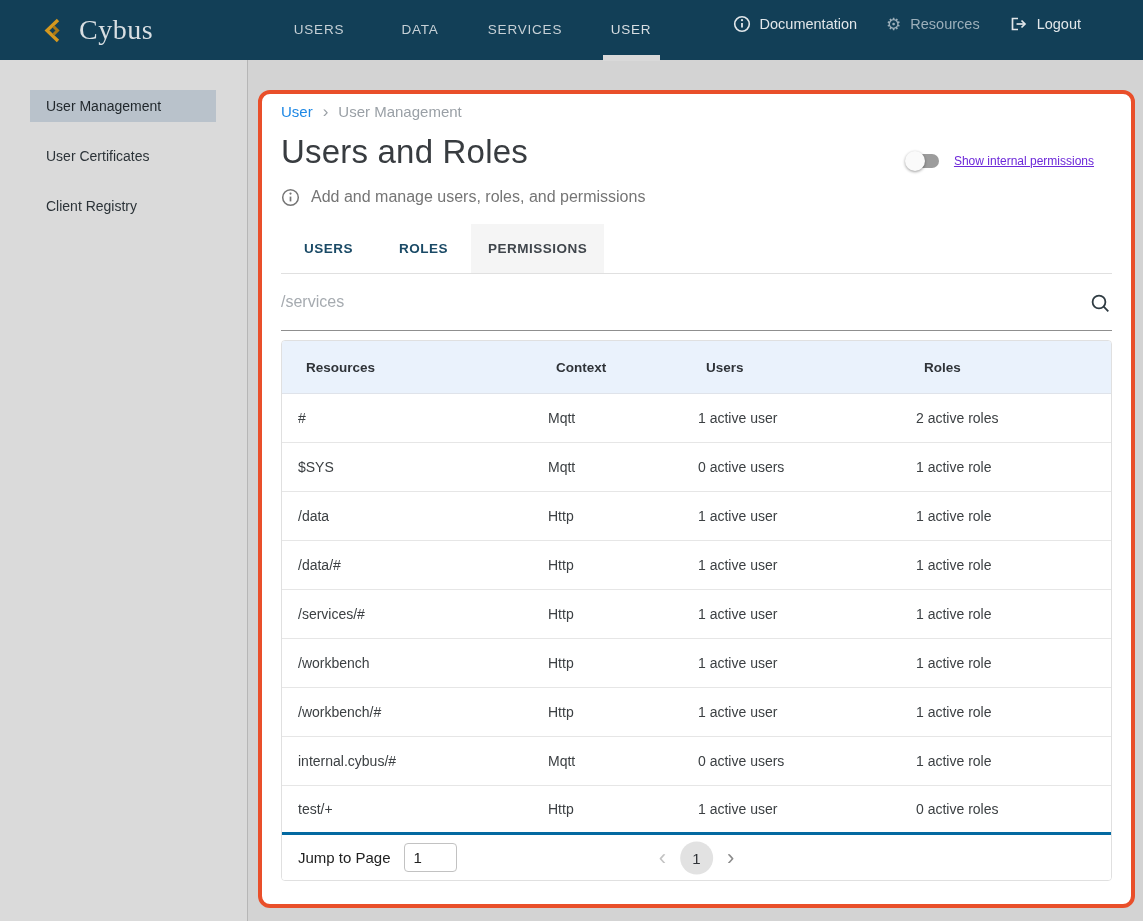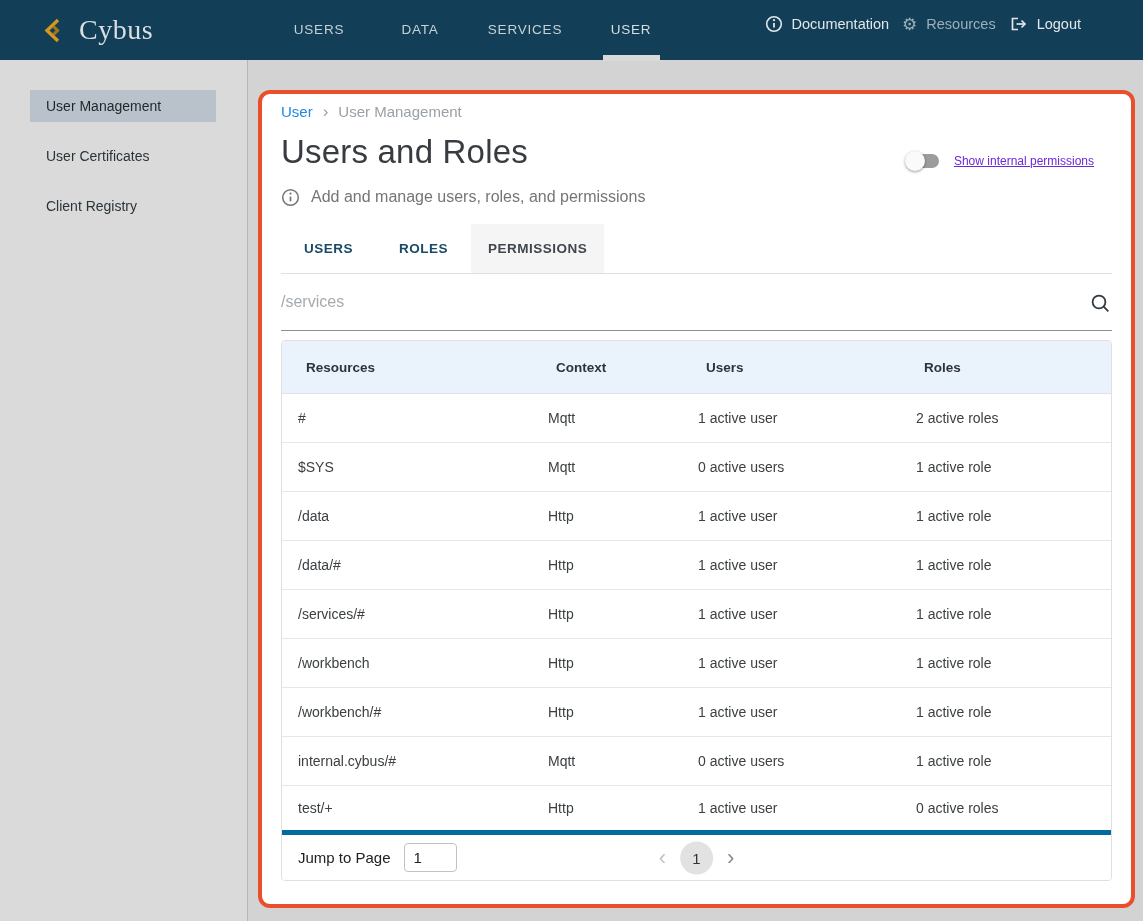--- a/index.html
+++ b/index.html
@@ -8,21 +8,21 @@
   .canvas { position:relative; width:1143px; height:921px; overflow:hidden; background:#d3d3d3; }
 
   
   .navbar { position:absolute; left:0; top:0; width:1143px; height:60px; background:#123f57; z-index:5; }
   .brand { position:absolute; left:42px; top:0; height:60px; display:flex; align-items:center; gap:10px; }
   .brand-text { font-family:"Liberation Serif", serif; font-size:28px; color:#d8dee2; letter-spacing:0.5px; }
   .nav-item { position:absolute; top:0; height:60px; line-height:60px; transform:translateX(-50%);
               font-size:13.5px; letter-spacing:0.8px; color:#c6d0d6; cursor:pointer; }
   .nav-item.active { color:#d8dee2; }
   .tab-indicator { position:absolute; left:603px; top:55px; width:57px; height:6px; background:#d9d9d9; }
-  .nav-actions { position:absolute; right:62px; top:0; height:48px; display:flex; align-items:center; gap:13px; }
+  .nav-actions { position:absolute; right:62px; top:0; height:48px; display:flex; align-items:center; gap:29px; }
   .nav-action { display:flex; align-items:center; gap:9px; color:#e2e7ea; font-size:14.5px; cursor:pointer; }
   .nav-action.dim { color:#9cafba; }
   .gear-glyph { font-size:17px; line-height:1; }
 
   
   .sidebar { position:absolute; left:0; top:60px; width:248px; height:861px; background:#dadada; border-right:1px solid #b6b6b6; padding-top:30px; }
   .side-item { height:32px; line-height:32px; margin:0 31px 18px 30px; padding-left:16px; font-size:14px; color:#2c3338; cursor:pointer; }
   .side-item.selected { background:#b9c2cb; color:#1f262b; }
 
   
@@ -229,21 +229,21 @@
         <div>Http</div>
         <div>1 active user</div>
         <div>1 active role</div>
       </div>
       <div class="t-row">
         <div>internal.cybus/#</div>
         <div>Mqtt</div>
         <div>0 active users</div>
         <div>1 active role</div>
       </div>
-      <div class="t-row" style="border-bottom:5px solid #0369a1">
+      <div class="t-row" style="border-bottom:3px solid #0369a1">
         <div>test/+</div>
         <div>Http</div>
         <div>1 active user</div>
         <div>0 active roles</div>
       </div>
 
       <div class="t-foot">
         <span class="jump-label">Jump to Page</span>
         <input class="jump-input" type="text" value="1" style="">
         <div class="pager">

